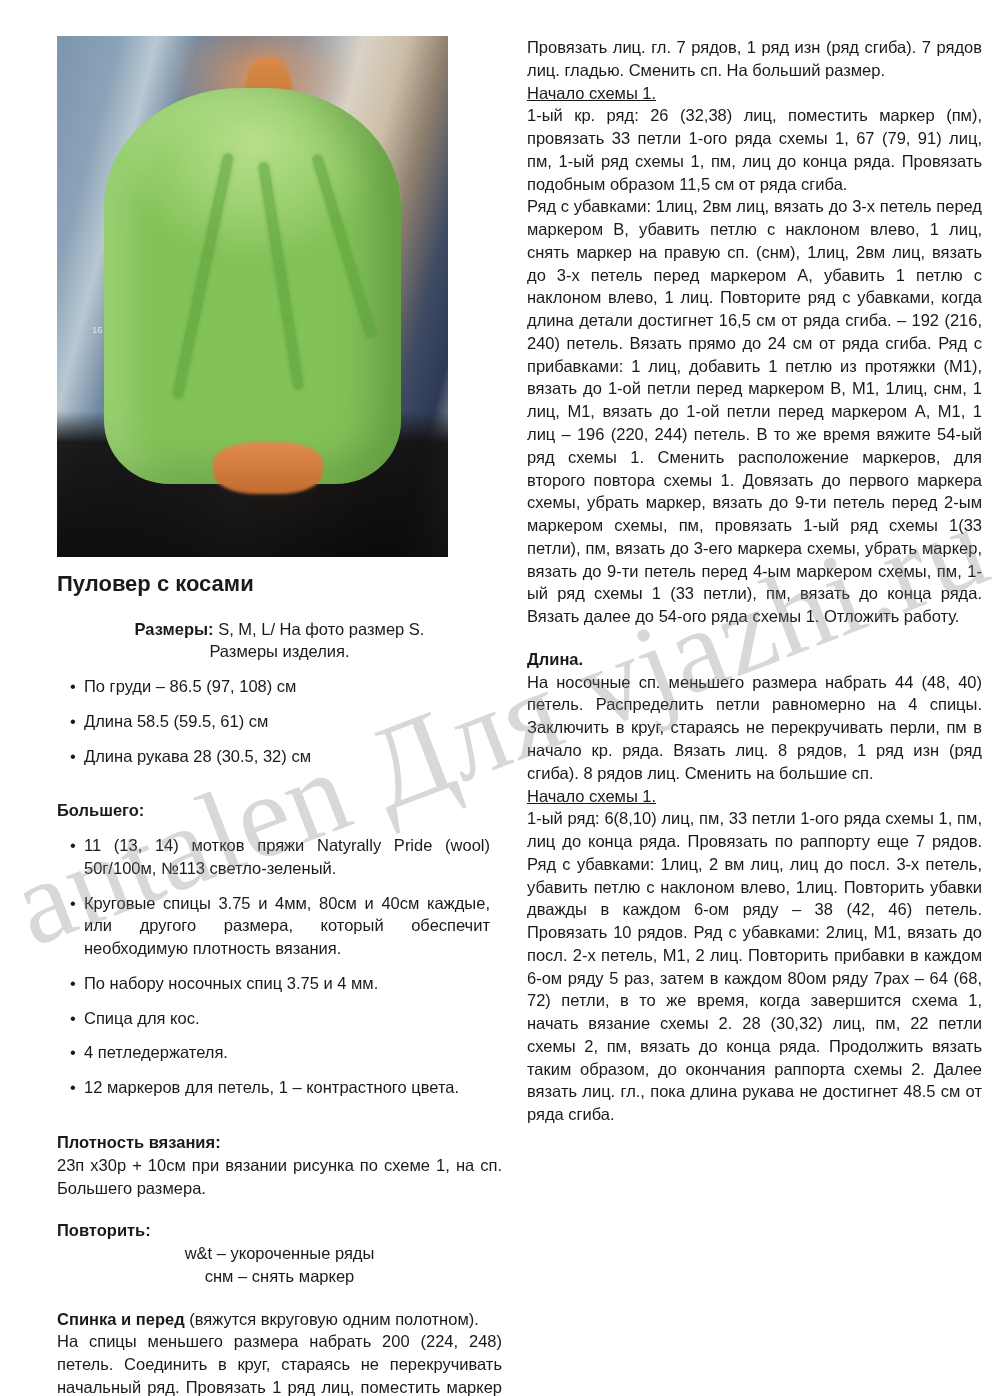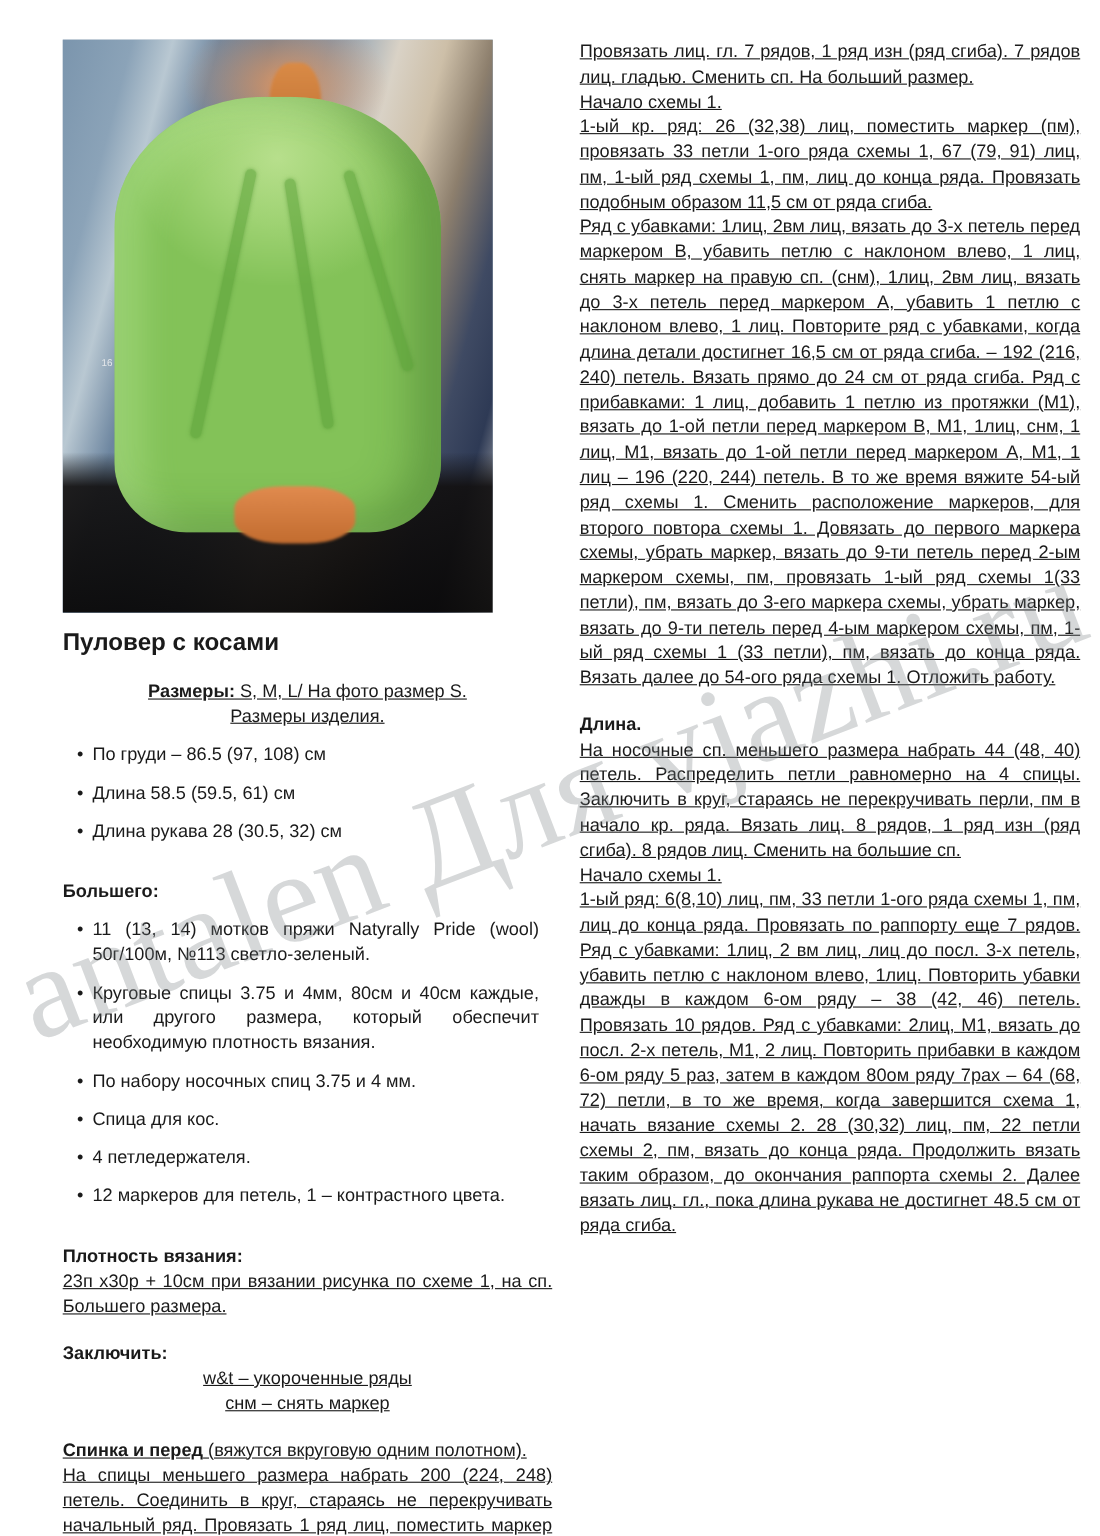--- a/index.html
+++ b/index.html
@@ -143,21 +143,20 @@
     font-size: 16.5px;
     margin: 0;
     line-height: 1.38;
   }
   p.body {
     font-size: 16.5px;
     line-height: 1.38;
     margin: 0;
     text-align: justify;
     hyphens: none;
-    text-decoration: underline;
   }
   p.body.nojust { text-align: center; }
   .gap-lg { height: 20px; }
   .uline { text-decoration: underline; }
   ul.bullets {
     list-style: none;
     margin: 0;
     padding: 0;
     font-size: 16.5px;
     line-height: 1.38;
@@ -223,21 +222,21 @@
       <li class="nojust">12 маркеров для петель, 1 – контрастного цвета.</li>
     </ul>
 
     <div class="gap-lg"></div>
 
     <h2 class="sec">Плотность вязания:</h2>
     <p class="body">23п х30р + 10см при вязании рисунка по схеме 1, на сп. Большего размера.</p>
 
     <div class="gap-lg"></div>
 
-    <h2 class="sec">Заключить:</h2>
+    <h2 class="sec">Повторить:</h2>
     <p class="body nojust">w&amp;t – укороченные ряды</p>
     <p class="body nojust">снм – снять маркер</p>
 
     <div class="gap-lg"></div>
 
     <p class="body"><span class="inline-head">Спинка и перед</span><span> (вяжутся вкруговую одним полотном).</span></p>
     <p class="body">На спицы меньшего размера набрать 200 (224, 248) петель. Соединить в круг, стараясь не перекручивать начальный ряд. Провязать 1 ряд лиц, поместить маркер B после провязывания половины петель, и маркер A (контр. цвета) в начало кр. ряда.</p>
 
   </div>
 

